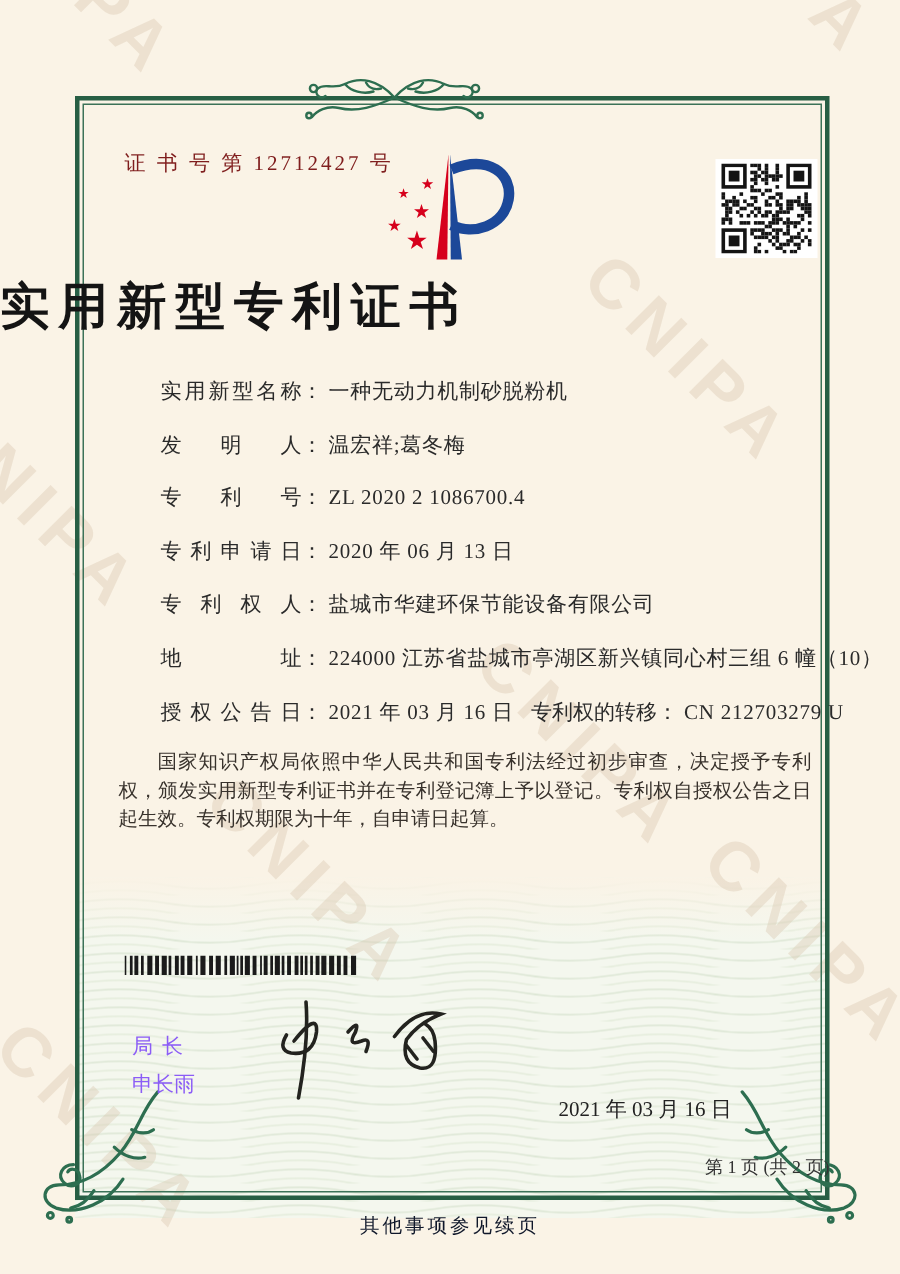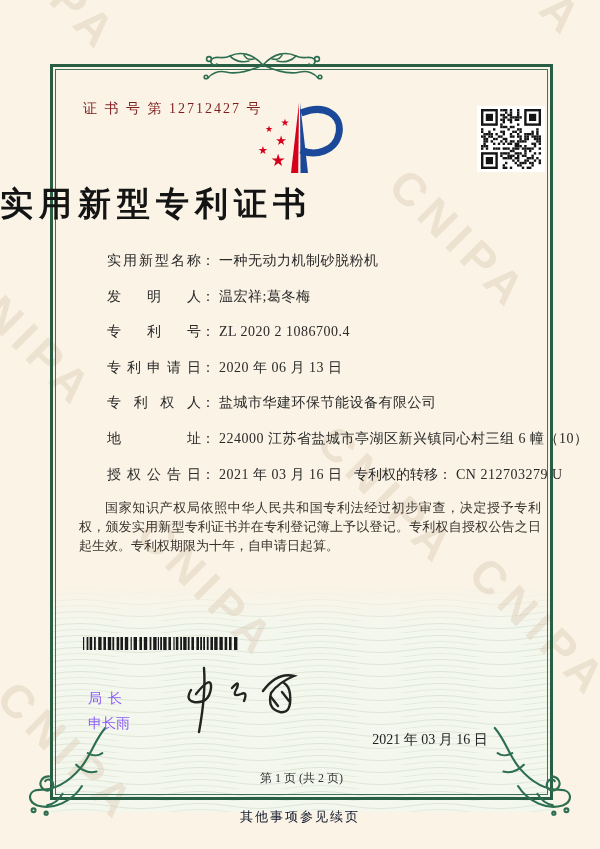--- a/index.html
+++ b/index.html
@@ -45,21 +45,21 @@
   .bodytext p{margin:0 0 3px 0;text-indent:2em;}
 
   .barcode{position:absolute;left:83px;top:637px;}
 
   .signer{position:absolute;left:88px;top:686px;font-size:14px;color:#8b5cf6;line-height:25px;}
   .signer .t{letter-spacing:6px;}
   .signature{position:absolute;left:168px;top:664px;}
 
   .issue-date{position:absolute;left:340px;top:731px;width:180px;text-align:center;
       font-size:14px;color:#222;}
-  .page-no{position:absolute;left:50px;top:770px;width:503px;text-align:center;
+  .page-no{position:absolute;left:50px;top:770px;width:503px;text-align:right;
       font-size:12px;color:#333;}
   .footer-note{position:absolute;left:0;top:808px;width:600px;text-align:center;
       font-size:13px;color:#0f172a;letter-spacing:2px;}
 </style>
 </head>
 <body>
 
 <div class="page">
 
   <div class="wm" style="left:-38px;top:-46px;">CNIPA</div>

